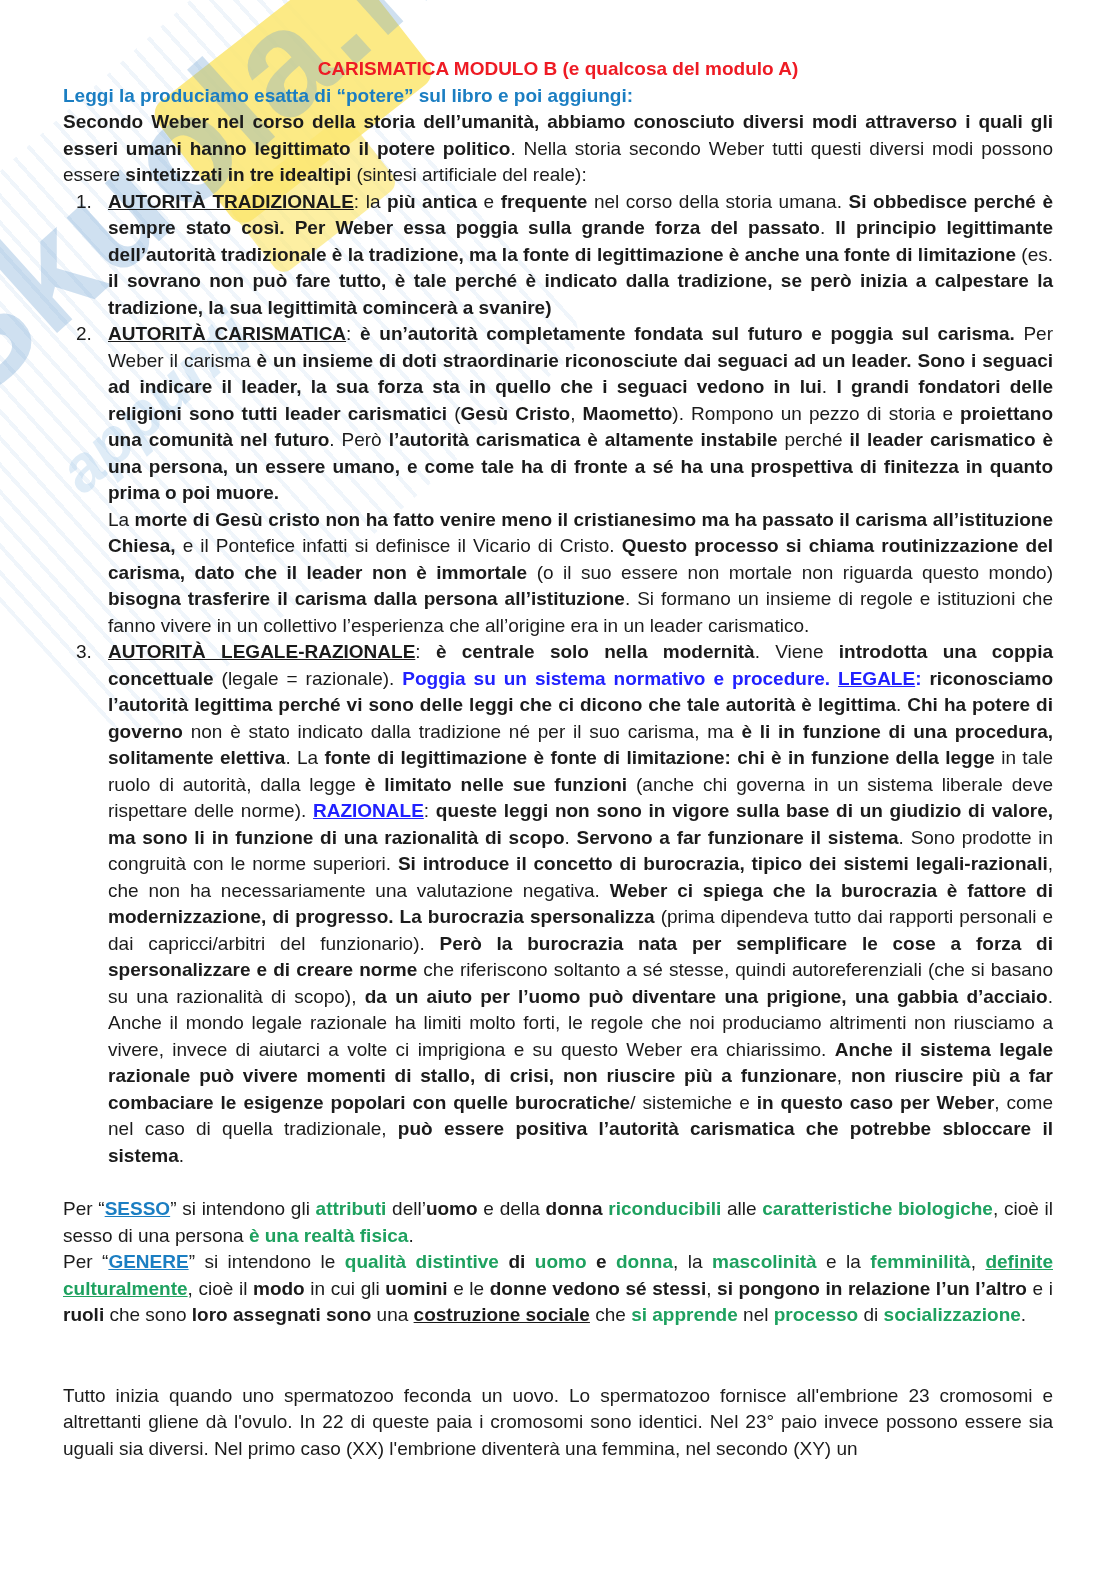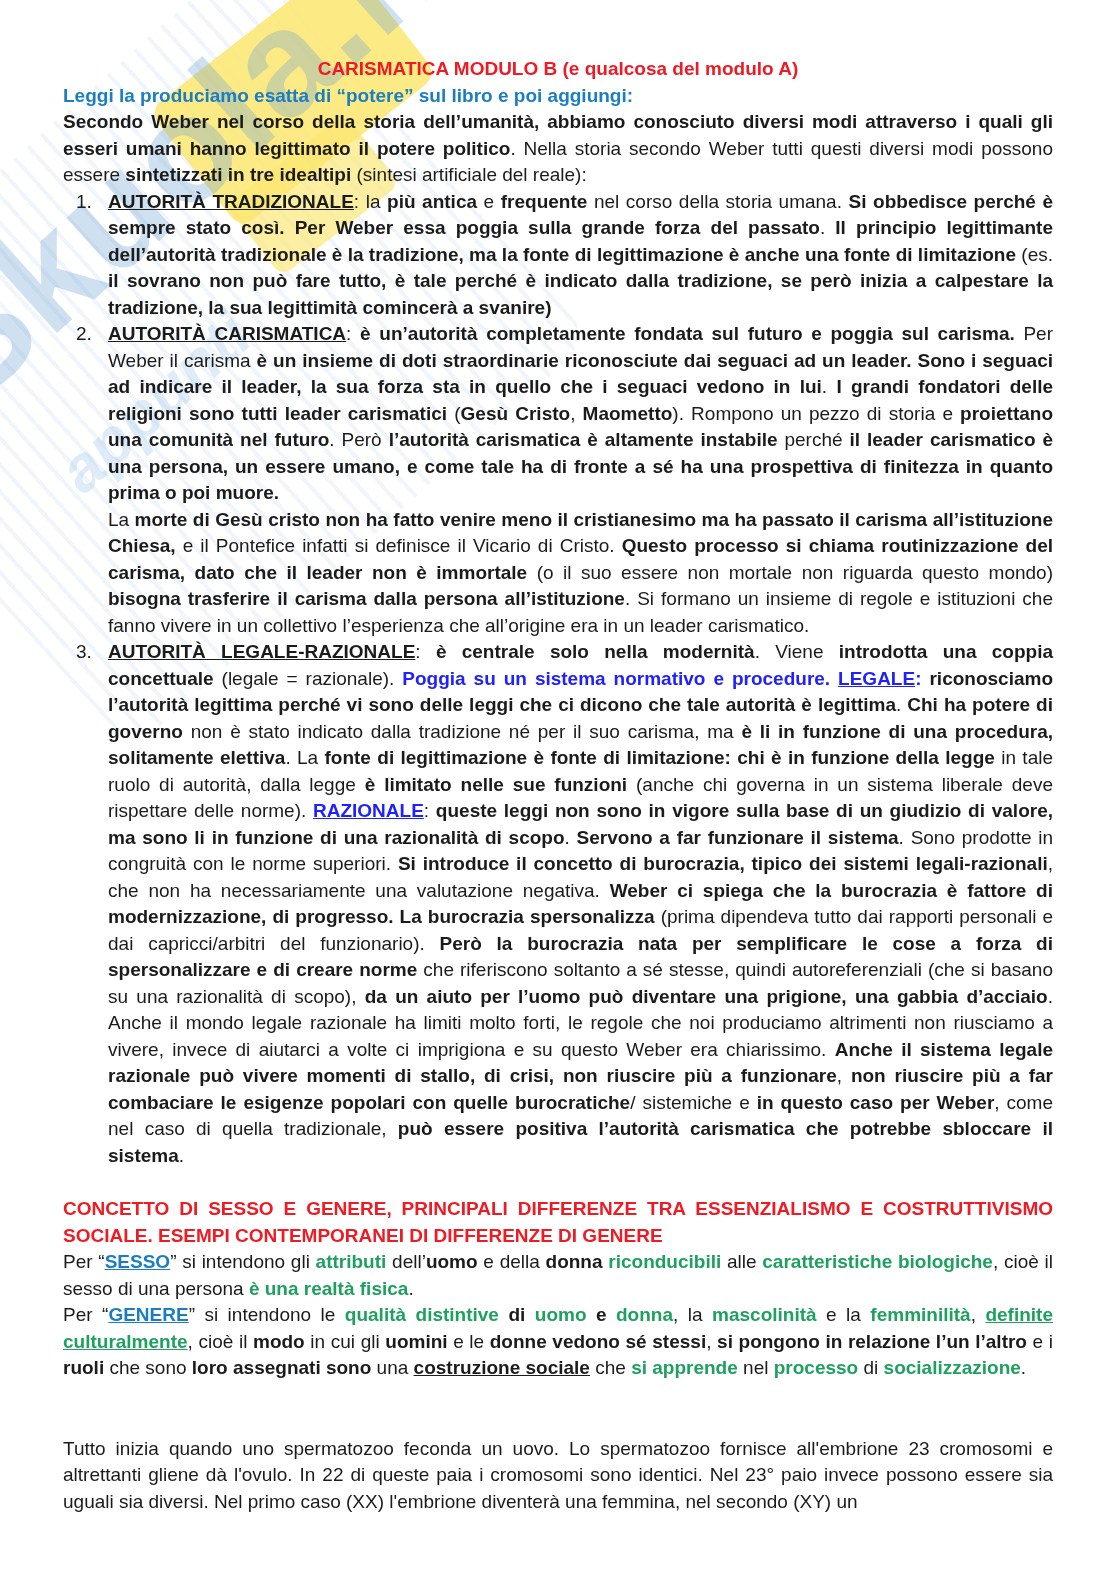--- a/index.html
+++ b/index.html
@@ -89,20 +89,19 @@
           </div>
         </div>
         <div class="list-item">
           <div class="list-num">3.</div>
           <div class="list-body">
             <p class="para"><span style="font-weight: 700; text-decoration: underline;">AUTORITÀ LEGALE-RAZIONALE</span><span>: </span><span style="font-weight: 700;">è centrale solo nella modernità</span><span>.  Viene </span><span style="font-weight: 700;">introdotta una coppia concettuale</span><span> (legale = razionale). </span><span style="font-weight: 700; color: rgb(33, 33, 255);">Poggia su un sistema normativo e procedure. </span><span style="font-weight: 700; text-decoration: underline; color: rgb(33, 33, 255);">LEGALE</span><span style="font-weight: 700; color: rgb(33, 33, 255);">:</span><span> </span><span style="font-weight: 700;">riconosciamo l’autorità legittima perché vi sono delle leggi che ci dicono che tale autorità è legittima</span><span>. </span><span style="font-weight: 700;">Chi ha potere di governo</span><span> non è stato indicato dalla tradizione né per il suo carisma, ma </span><span style="font-weight: 700;">è li in funzione di una procedura, solitamente elettiva</span><span>. La </span><span style="font-weight: 700;">fonte di legittimazione è fonte di limitazione: chi è in funzione della legge</span><span> in tale ruolo di autorità, dalla legge </span><span style="font-weight: 700;">è limitato nelle sue funzioni</span><span> (anche chi governa in un sistema liberale deve rispettare delle norme). </span><span style="font-weight: 700; text-decoration: underline; color: rgb(33, 33, 255);">RAZIONALE</span><span>: </span><span style="font-weight: 700;">queste leggi non sono in vigore sulla base di un giudizio di valore, ma sono li in funzione di una razionalità di scopo</span><span>. </span><span style="font-weight: 700;">Servono a far funzionare il sistema</span><span>. Sono prodotte in congruità con le norme superiori. </span><span style="font-weight: 700;">Si introduce il concetto di burocrazia, tipico dei sistemi legali-razionali</span><span>, che non ha necessariamente una valutazione negativa. </span><span style="font-weight: 700;">Weber ci spiega che la burocrazia è fattore di modernizzazione, di progresso. La burocrazia spersonalizza</span><span> (prima dipendeva tutto dai rapporti personali e dai capricci/arbitri del funzionario). </span><span style="font-weight: 700;">Però la burocrazia nata per semplificare le cose a forza di spersonalizzare e di creare norme</span><span> che riferiscono soltanto a sé stesse, quindi autoreferenziali (che si basano su una razionalità di scopo), </span><span style="font-weight: 700;">da un aiuto per l’uomo può diventare una prigione, una gabbia d’acciaio</span><span>. Anche il mondo legale razionale ha limiti molto forti, le regole che noi produciamo altrimenti non riusciamo a vivere, invece di aiutarci a volte ci imprigiona e su questo Weber era chiarissimo. </span><span style="font-weight: 700;">Anche il sistema legale razionale può vivere momenti di stallo, di crisi, non riuscire più a funzionare</span><span>, </span><span style="font-weight: 700;">non riuscire più a far combaciare le esigenze popolari con quelle burocratiche</span><span>/ sistemiche e </span><span style="font-weight: 700;">in questo caso per Weber</span><span>, come nel caso di quella tradizionale, </span><span style="font-weight: 700;">può essere positiva l’autorità carismatica che potrebbe sbloccare il sistema</span><span>.</span></p>
           </div>
         </div>
       </div>
       <div class="spacer"></div>
-      <p class="para"><span style="font-weight: 700; color: rgb(238, 27, 36);">CONCETTO DI SESSO E GENERE, PRINCIPALI DIFFERENZE TRA ESSENZIALISMO E COSTRUTTIVISMO SOCIALE. ESEMPI CONTEMPORANEI DI DIFFERENZE DI GENERE</span></p>
       <p class="para"><span>Per “</span><span style="font-weight: 700; text-decoration: underline; color: rgb(27, 126, 194);">SESSO</span><span>” si intendono gli </span><span style="font-weight: 700; color: rgb(30, 161, 95);">attributi</span><span> dell’</span><span style="font-weight: 700;">uomo</span><span> e della </span><span style="font-weight: 700;">donna</span><span> </span><span style="font-weight: 700; color: rgb(30, 161, 95);">riconducibili</span><span> alle </span><span style="font-weight: 700; color: rgb(30, 161, 95);">caratteristiche biologiche</span><span>, cioè il sesso di una persona </span><span style="font-weight: 700; color: rgb(30, 161, 95);">è una realtà fisica</span><span>.</span></p>
       <p class="para"><span>Per “</span><span style="font-weight: 700; text-decoration: underline; color: rgb(27, 126, 194);">GENERE</span><span>” si intendono le </span><span style="font-weight: 700; color: rgb(30, 161, 95);">qualità distintive</span><span style="font-weight: 700;"> di </span><span style="font-weight: 700; color: rgb(30, 161, 95);">uomo</span><span style="font-weight: 700;"> e </span><span style="font-weight: 700; color: rgb(30, 161, 95);">donna</span><span>, la </span><span style="font-weight: 700; color: rgb(30, 161, 95);">mascolinità</span><span> e la </span><span style="font-weight: 700; color: rgb(30, 161, 95);">femminilità</span><span>, </span><span style="font-weight: 700; text-decoration: underline; color: rgb(30, 161, 95);">definite culturalmente</span><span>, cioè il </span><span style="font-weight: 700;">modo</span><span> in cui gli </span><span style="font-weight: 700;">uomini</span><span> e le </span><span style="font-weight: 700;">donne vedono sé stessi</span><span>, </span><span style="font-weight: 700;">si pongono in relazione l’un l’altro</span><span> e i </span><span style="font-weight: 700;">ruoli</span><span> che sono </span><span style="font-weight: 700;">loro assegnati sono</span><span> una </span><span style="font-weight: 700; text-decoration: underline;">costruzione sociale</span><span> che </span><span style="font-weight: 700; color: rgb(30, 161, 95);">si apprende</span><span> nel </span><span style="font-weight: 700; color: rgb(30, 161, 95);">processo</span><span> di </span><span style="font-weight: 700; color: rgb(30, 161, 95);">socializzazione</span><span>.</span></p>
       <div class="spacer"></div>
       <div class="spacer"></div>
       <p class="para"><span>Tutto inizia quando uno spermatozoo feconda un uovo. Lo spermatozoo fornisce all'embrione 23 cromosomi e altrettanti gliene dà l'ovulo. In 22 di queste paia i cromosomi sono identici. Nel 23° paio invece possono essere sia uguali sia diversi. Nel primo caso (XX) l'embrione diventerà una femmina, nel secondo (XY) un</span></p>
     </div>
 </div>
 
 </body></html>

